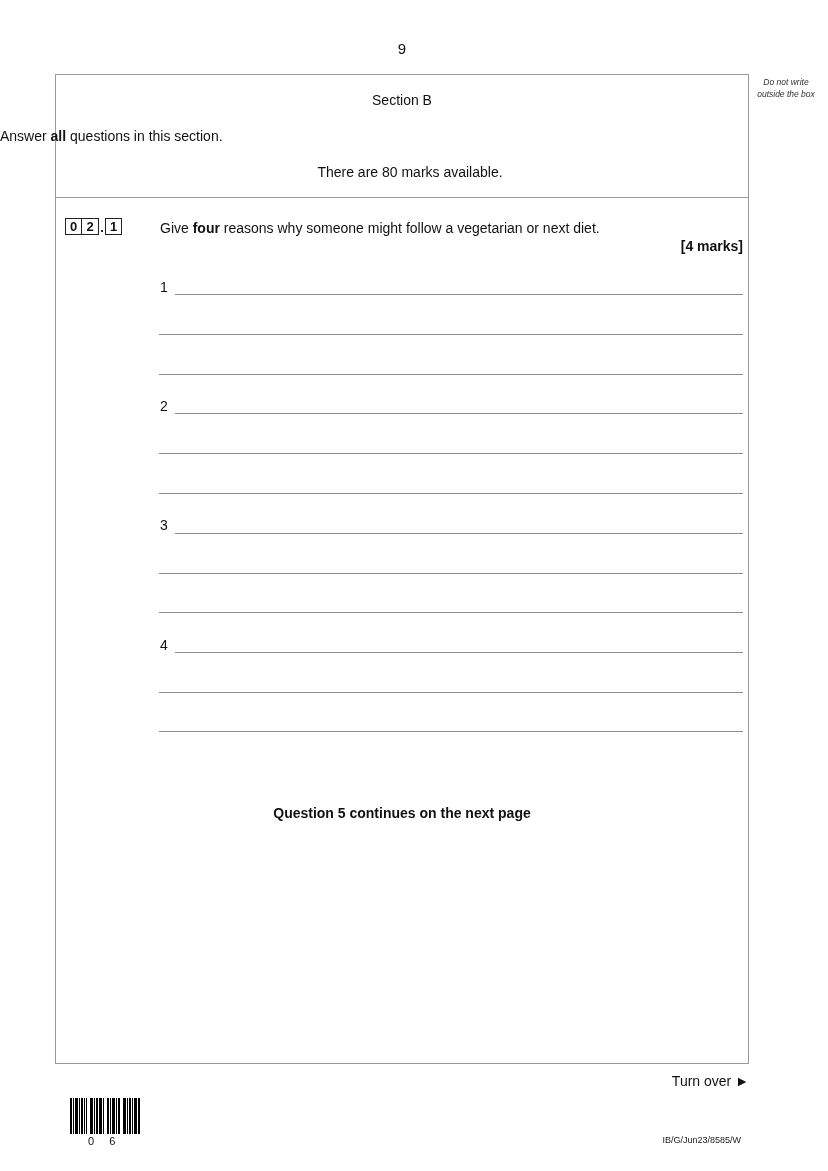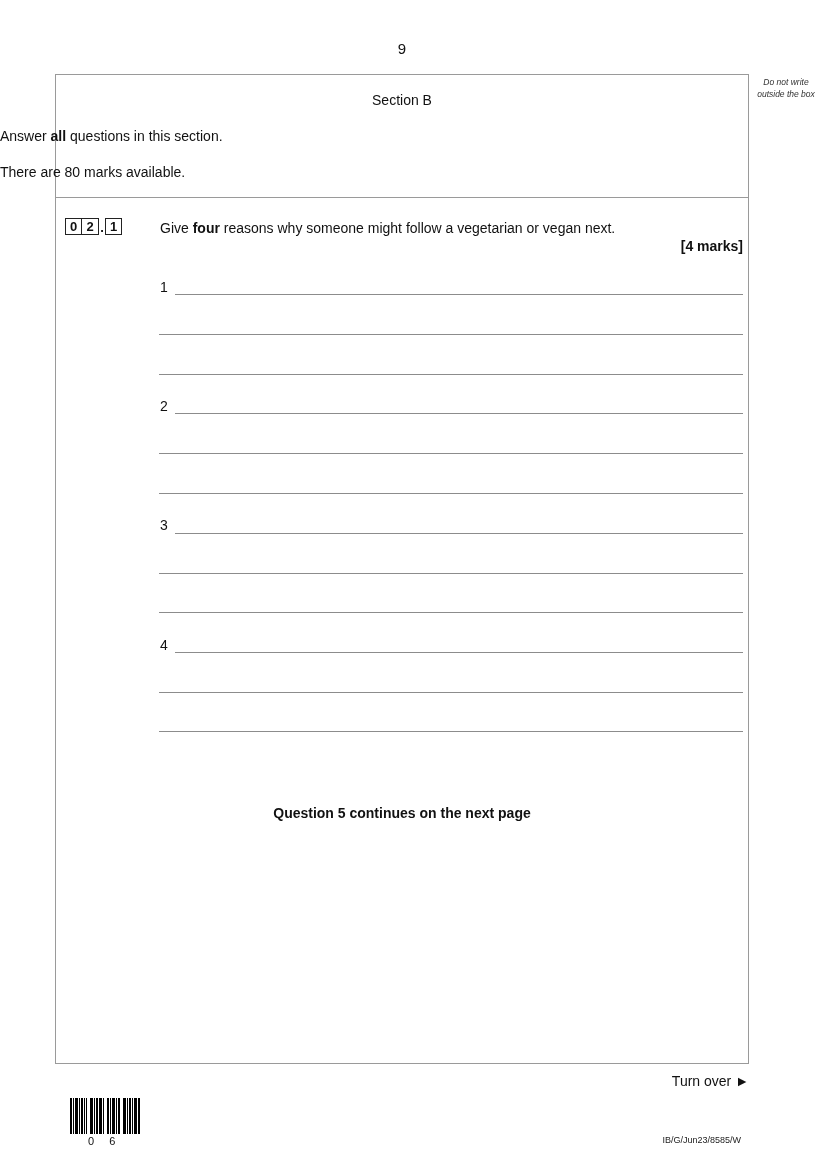--- a/index.html
+++ b/index.html
@@ -16,21 +16,21 @@
   .frame {
     left: 55px; top: 74px; width: 694px; height: 990px;
     border: 1px solid #9a9a9a; box-sizing: border-box;
   }
   .header-box {
     left: 55px; top: 74px; width: 694px; height: 124px;
     border-bottom: 1px solid #9a9a9a; box-sizing: border-box;
   }
   .section-title { left: 0; width: 804px; top: 92px; text-align: center; font-size: 14px; font-weight: normal; }
   .instr1 { left: 0; width: 804px; top: 128px; font-size: 14px; }
-  .instr2 { left: 0; width: 804px; top: 164px; font-size: 14px; }
+  .instr2 { left: 8px; width: 804px; top: 164px; text-align: center; font-size: 14px; }
   .qnum { left: 65px; top: 218px; display: flex; align-items: flex-end; }
   .qbox {
     width: 17px; height: 17px; border: 1px solid #222; box-sizing: border-box;
     font-size: 13px; font-weight: bold; text-align: center; line-height: 15px;
   }
   .qbox + .qbox { border-left: none; }
   .qdot { font-size: 13px; font-weight: bold; width: 6px; text-align: center; line-height: 15px; }
   .question { left: 160px; top: 220px; font-size: 14px; }
   .marks { left: 600px; width: 143px; top: 238px; text-align: right; font-size: 14px; font-weight: bold; }
   .ans-line { height: 0; border-top: 1px solid #8c8c8c; }
@@ -55,21 +55,21 @@
 <div class="abs instr1"><span>Answer </span><b>all</b><span> questions in this section.</span></div>
 <div class="abs instr2">There are 80 marks available.</div>
 
 <div class="abs qnum">
   <div class="qbox">0</div>
   <div class="qbox">2</div>
   <div class="qdot">.</div>
   <div class="qbox" style="border-left:1px solid #222">1</div>
 </div>
 
-<div class="abs question"><span>Give </span><b>four</b><span> reasons why someone might follow a vegetarian or vegan next.</span></div>
+<div class="abs question"><span>Give </span><b>four</b><span> reasons why someone might follow a vegetarian or next diet.</span></div>
 <div class="abs marks">[4 marks]</div>
 
 <div class="abs ans-num" style="left:160px; top:279px;">1</div>
 <div class="abs ans-line" style="left:175px; top:294px; width:568px;"></div>
 <div class="abs ans-line" style="left:159px; top:334px; width:584px;"></div>
 <div class="abs ans-line" style="left:159px; top:374px; width:584px;"></div>
 
 <div class="abs ans-num" style="left:160px; top:398px;">2</div>
 <div class="abs ans-line" style="left:175px; top:413px; width:568px;"></div>
 <div class="abs ans-line" style="left:159px; top:453px; width:584px;"></div>

